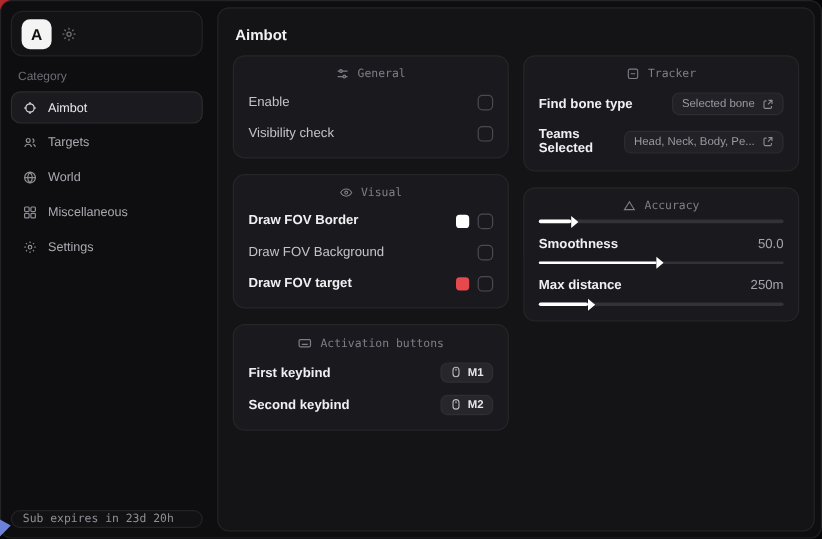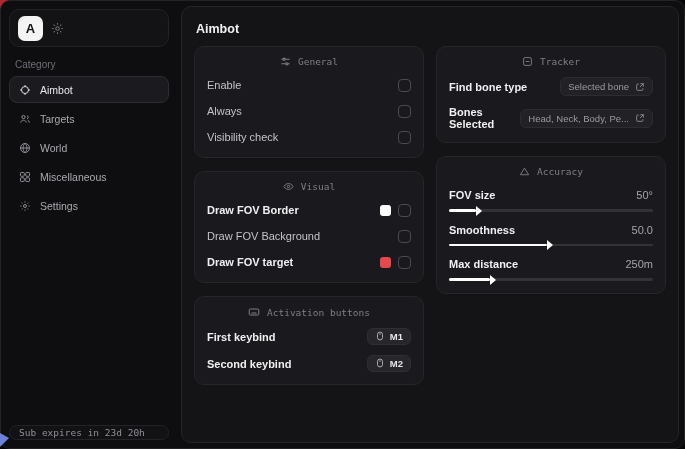--- a/index.html
+++ b/index.html
@@ -160,24 +160,20 @@
                     <circle cx="15" cy="17" r="2.4" fill="#1a1a1e"></circle>
                 </svg>
               </span>
               <span>General</span>
             </div>
             <div class="row">
               <span class="lbl">Enable</span>
               <span class="checkbox"></span>
             </div>
             <div class="row">
-              <span class="lbl">Always</span>
-              <span class="checkbox"></span>
-            </div>
-            <div class="row">
               <span class="lbl">Visibility check</span>
               <span class="checkbox"></span>
             </div>
           </div>
 
           <div class="card">
             <div class="card-head">
               <span class="cico">
                 <svg width="11" height="11" viewBox="0 0 24 24" fill="none" stroke="currentColor" stroke-width="2">
                   <path d="M2 12s3.5-6.5 10-6.5S22 12 22 12s-3.5 6.5-10 6.5S2 12 2 12z"></path>
@@ -263,21 +259,21 @@
                 <span class="dtxt">Selected bone</span>
                 <span class="dico">
                   <svg width="10" height="10" viewBox="0 0 24 24" fill="none" stroke="currentColor" stroke-width="2.2">
                     <path d="M9 5H6.5A2.5 2.5 0 0 0 4 7.5v10A2.5 2.5 0 0 0 6.5 20h10a2.5 2.5 0 0 0 2.5-2.5V15"></path>
                     <path d="M13 4h7v7M20 4l-8 8"></path>
                   </svg>
                 </span>
               </span>
             </div>
             <div class="row">
-              <span class="lbl strong">Bones Selected</span>
+              <span class="lbl strong">Teams Selected</span>
               <span class="drop">
                 <span class="dtxt">Head, Neck, Body, Pe...</span>
                 <span class="dico">
                   <svg width="10" height="10" viewBox="0 0 24 24" fill="none" stroke="currentColor" stroke-width="2.2">
                     <path d="M9 5H6.5A2.5 2.5 0 0 0 4 7.5v10A2.5 2.5 0 0 0 6.5 20h10a2.5 2.5 0 0 0 2.5-2.5V15"></path>
                     <path d="M13 4h7v7M20 4l-8 8"></path>
                   </svg>
                 </span>
               </span>
             </div>
@@ -286,24 +282,20 @@
           <div class="card">
             <div class="card-head">
               <span class="cico">
                 <svg width="11" height="11" viewBox="0 0 24 24" fill="none" stroke="currentColor" stroke-width="2">
                   <path d="M12 4.5 21 19H3z"></path>
                 </svg>
               </span>
               <span>Accuracy</span>
             </div>
 
-            <div class="row">
-              <span class="lbl strong">FOV size</span>
-              <span class="val">50°</span>
-            </div>
             <div class="slider-row">
               <div class="slider-track">
                 <div class="slider-fill" style="width: 13%;"></div>
               </div>
             </div>
 
             <div class="row">
               <span class="lbl strong">Smoothness</span>
               <span class="val">50.0</span>
             </div>

